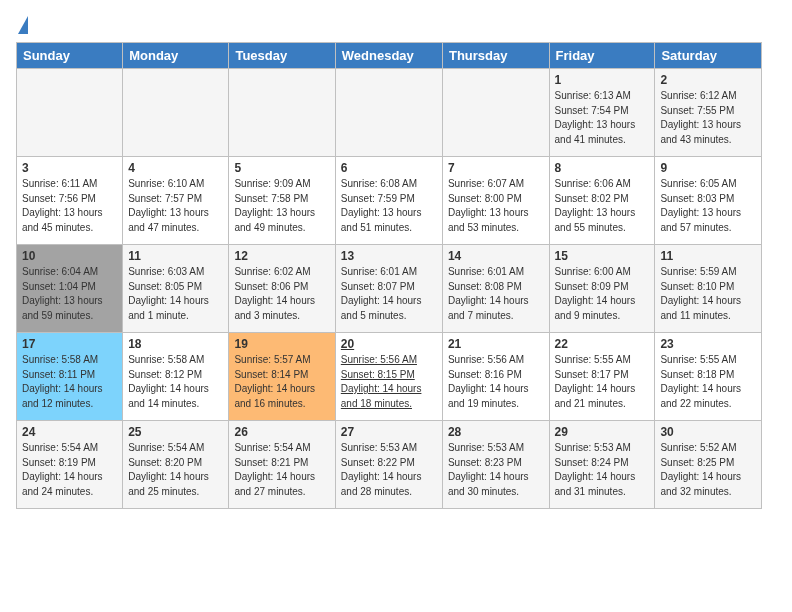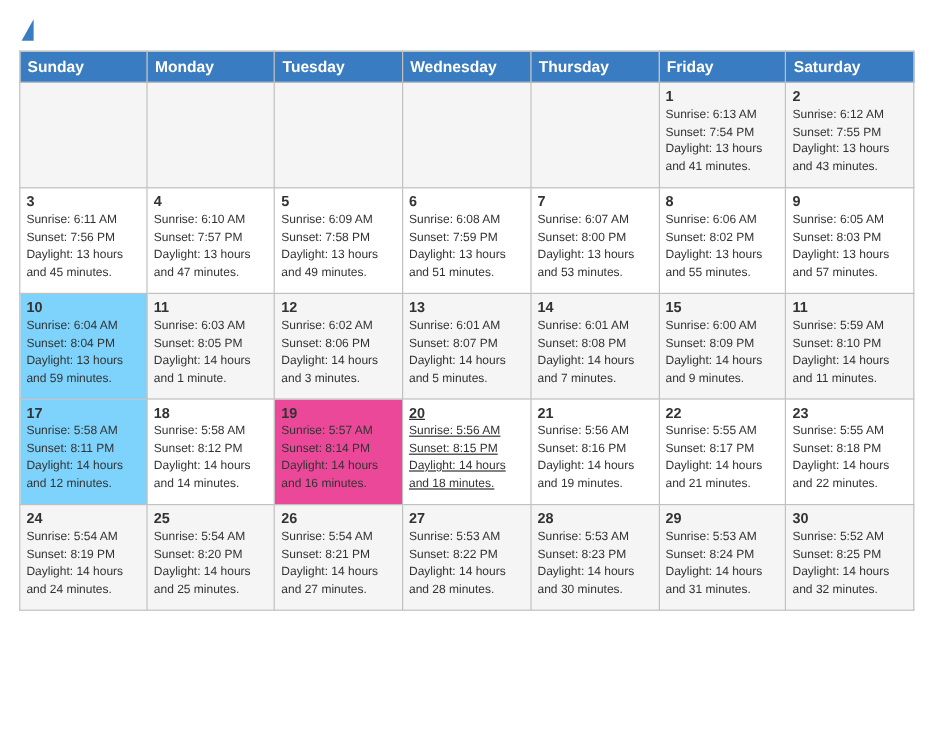--- a/index.html
+++ b/index.html
@@ -167,21 +167,21 @@
           </td>
           <td style="background-color: rgb(255, 255, 255);">
             <span class="day-num">4</span>
             <div class="day-info" style="white-space: pre-line;">Sunrise: 6:10 AM
 Sunset: 7:57 PM
 Daylight: 13 hours
 and 47 minutes.</div>
           </td>
           <td style="background-color: rgb(255, 255, 255);">
             <span class="day-num">5</span>
-            <div class="day-info" style="white-space: pre-line;">Sunrise: 6:09 AM
+            <div class="day-info" style="white-space: pre-line;">Sunrise: 9:09 AM
 Sunset: 7:58 PM
 Daylight: 13 hours
 and 49 minutes.</div>
           </td>
           <td style="background-color: rgb(255, 255, 255);">
             <span class="day-num">6</span>
             <div class="day-info" style="white-space: pre-line;">Sunrise: 6:08 AM
 Sunset: 7:59 PM
 Daylight: 13 hours
 and 51 minutes.</div>
@@ -202,24 +202,24 @@
           </td>
           <td style="background-color: rgb(255, 255, 255);">
             <span class="day-num">9</span>
             <div class="day-info" style="white-space: pre-line;">Sunrise: 6:05 AM
 Sunset: 8:03 PM
 Daylight: 13 hours
 and 57 minutes.</div>
           </td>
         </tr>
         <tr>
-          <td style="background-color: #7dd3fc; margin-left: 34px;">
+          <td style="background-color: #a3a3a3; margin-left: 34px;">
             <span class="day-num">10</span>
             <div class="day-info" style="white-space: pre-line;">Sunrise: 6:04 AM
-Sunset: 8:04 PM
+Sunset: 1:04 PM
 Daylight: 13 hours
 and 59 minutes.</div>
           </td>
           <td style="background-color: rgb(245, 245, 245);">
             <span class="day-num">11</span>
             <div class="day-info" style="white-space: pre-line;">Sunrise: 6:03 AM
 Sunset: 8:05 PM
 Daylight: 14 hours
 and 1 minute.</div>
           </td>
@@ -267,21 +267,21 @@
 Daylight: 14 hours
 and 12 minutes.</div>
           </td>
           <td style="background-color: rgb(255, 255, 255);">
             <span class="day-num">18</span>
             <div class="day-info" style="white-space: pre-line;">Sunrise: 5:58 AM
 Sunset: 8:12 PM
 Daylight: 14 hours
 and 14 minutes.</div>
           </td>
-          <td style="background-color: #ec4899;">
+          <td style="background-color: #fdba74;">
             <span class="day-num">19</span>
             <div class="day-info" style="white-space: pre-line;">Sunrise: 5:57 AM
 Sunset: 8:14 PM
 Daylight: 14 hours
 and 16 minutes.</div>
           </td>
           <td style="background-color: rgb(255, 255, 255); text-decoration: underline;">
             <span class="day-num">20</span>
             <div class="day-info" style="white-space: pre-line;">Sunrise: 5:56 AM
 Sunset: 8:15 PM

